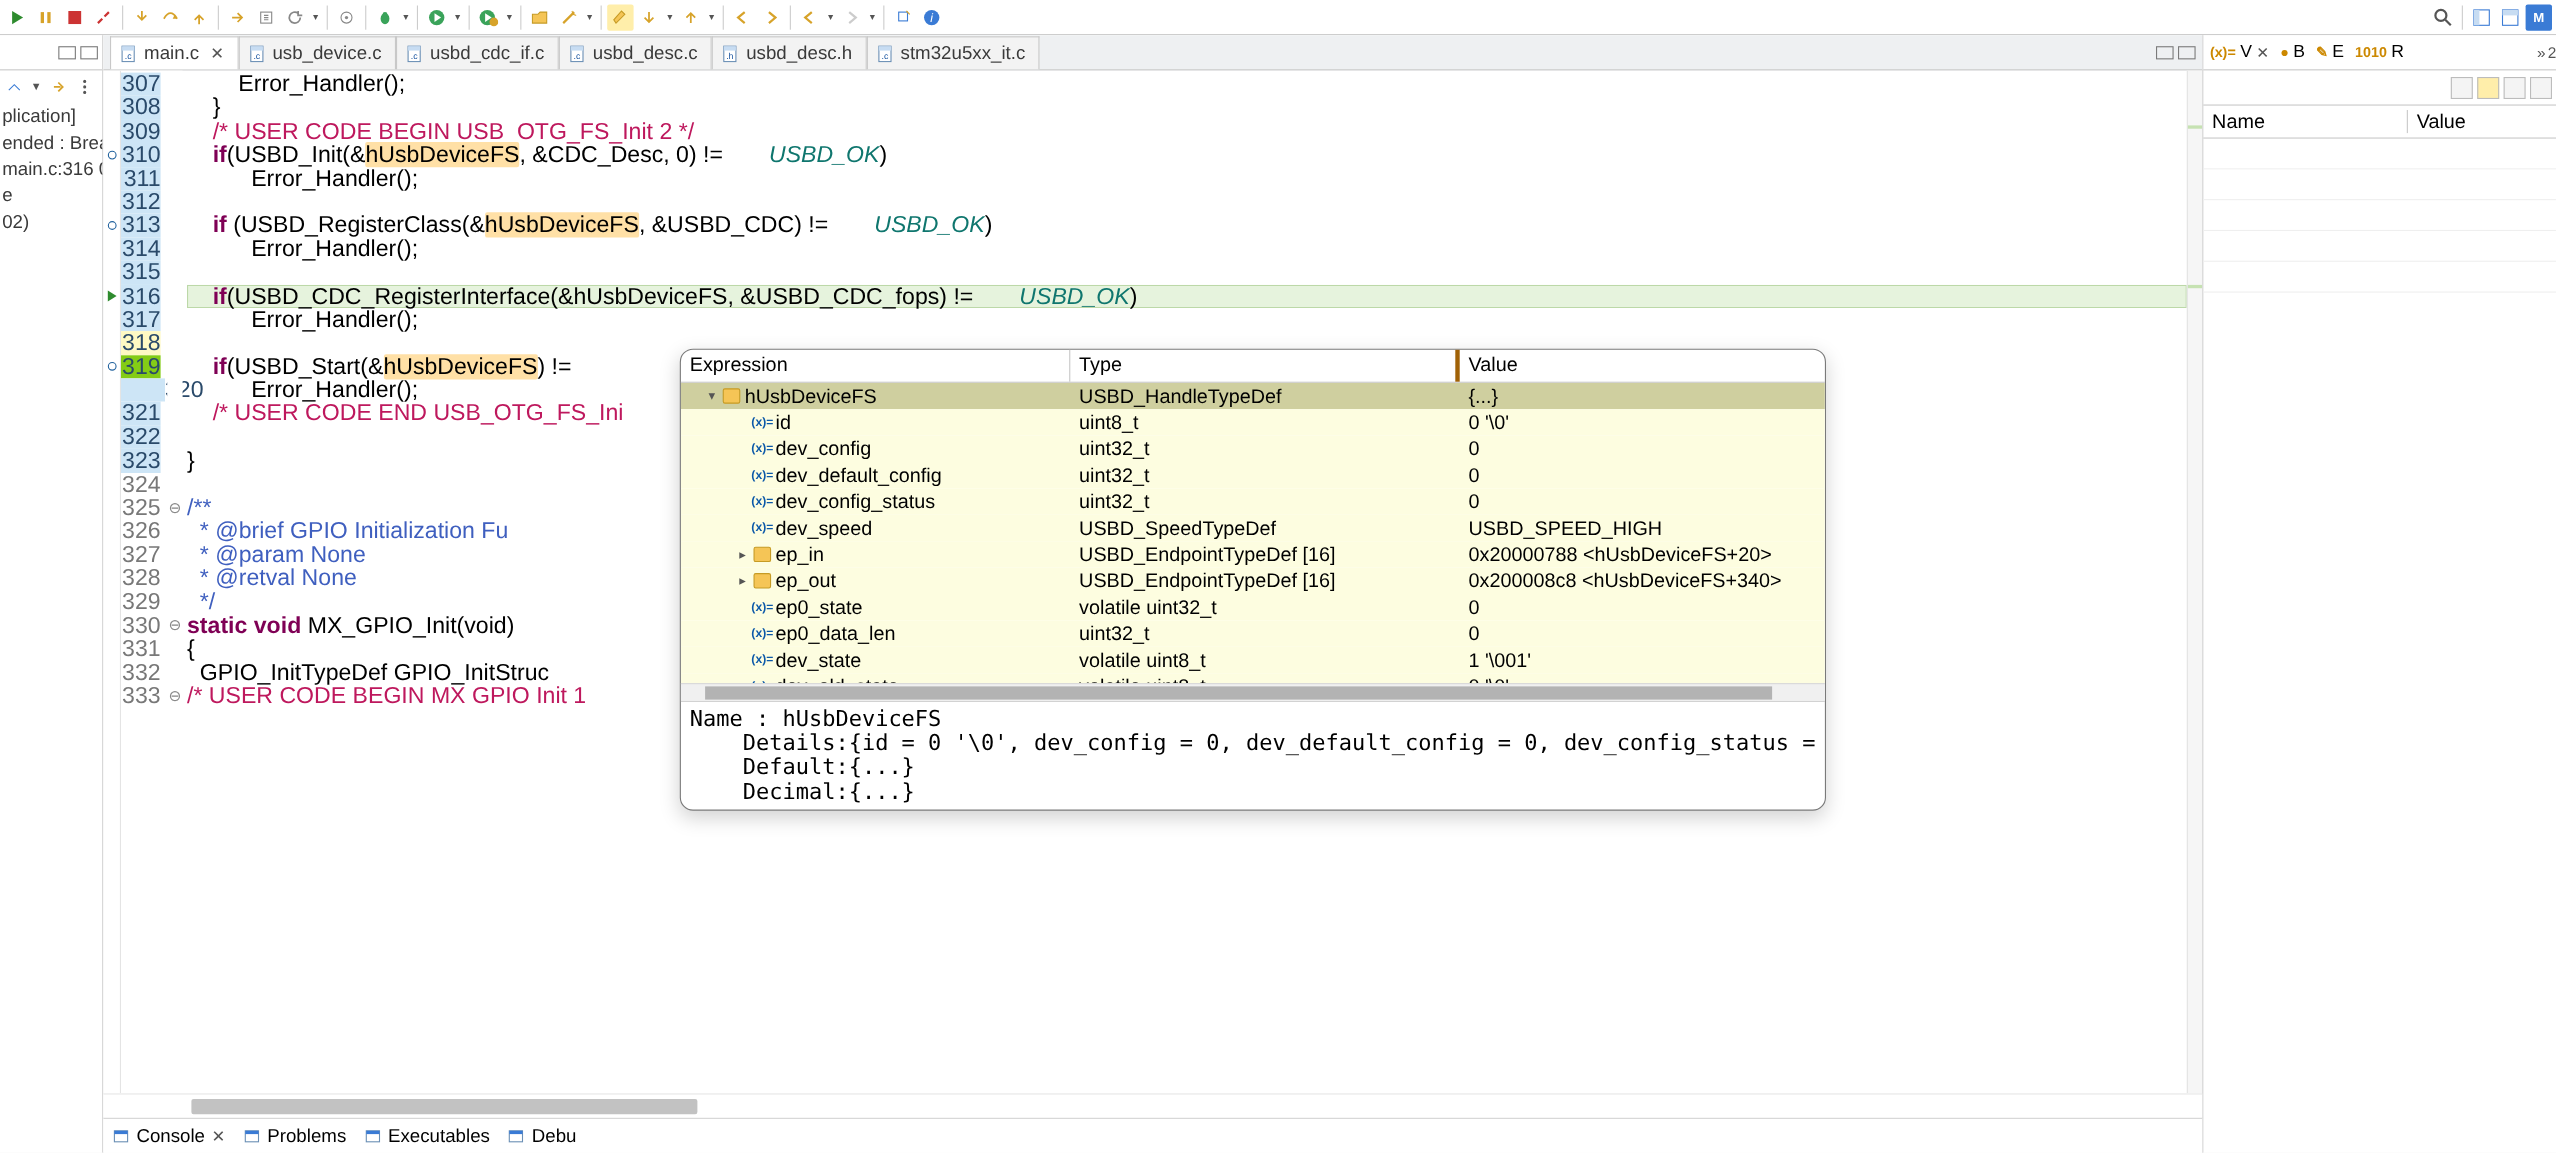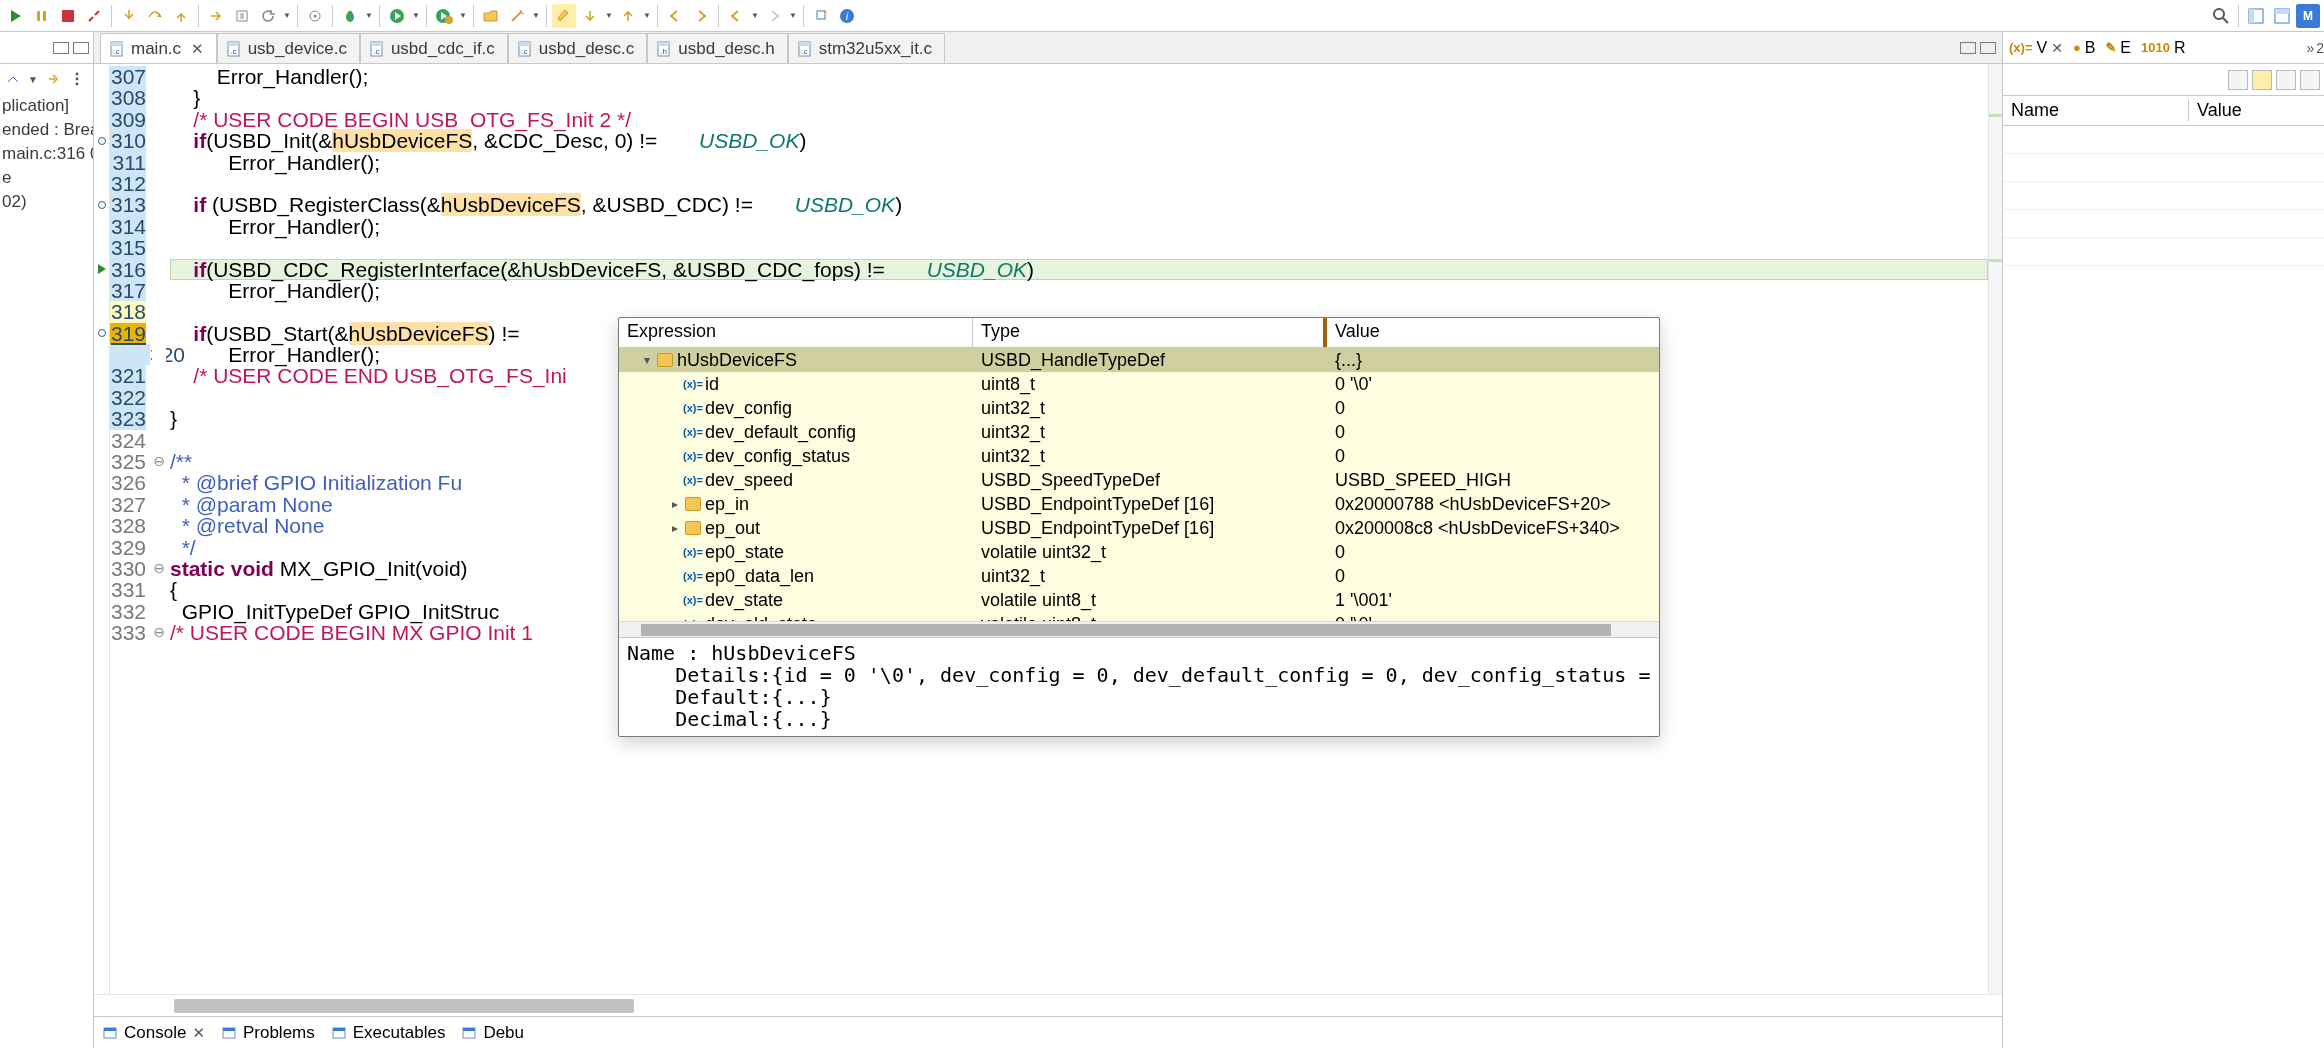--- a/index.html
+++ b/index.html
@@ -72,21 +72,21 @@
 .rtabs .close { font-size:14px; color:#555;}
 .rtool { height:32px; border-bottom:1px solid #c8c8c8; display:flex; justify-content:flex-end; align-items:center; gap:4px; padding-right:4px;}
 .rtool .ric { width:20px; height:20px; border:1px solid #bcbcbc; background:#f4f4f4;}
 .rhdr { display:flex; height:30px; border-bottom:1px solid #c8c8c8; font-size:18px; align-items:center;}
 .rhdr .c1 { width:186px; padding-left:8px; border-right:1px solid #c8c8c8;}
 .rhdr .c2 { flex:1; padding-left:8px;}
 .rrows { flex:1; }
 .rrows .rr { height:28px; border-bottom:1px solid #efefef; }
 
 
-.popup { position:absolute; top:285px; left:524px; width:1042px; height:420px; background:#fff; border:1px solid #7a7a7a; border-radius:2px; box-shadow:0 6px 18px rgba(0,0,0,.18); display:flex; flex-direction:column; }
+.popup { position:absolute; top:285px; left:524px; width:1042px; height:420px; background:#fff; border:1px solid #7a7a7a; border-radius:12px; box-shadow:0 6px 18px rgba(0,0,0,.18); display:flex; flex-direction:column; }
 .popup .phdr { display:flex; height:30px; font-size:18px; border-bottom:1px solid #c8c8c8; }
 .popup .phdr div { padding:3px 8px; }
 .popup .phdr .pc1 { width:354px; border-right:1px solid #c8c8c8; }
 .popup .phdr .pc2 { width:354px; border-right:4px solid #a16207; }
 .popup .phdr .pc3 { flex:1; }
 .popup .pbody { flex:1; overflow:hidden; font-size:18px; }
 .popup .prow { display:flex; height:24px; align-items:center; }
 .popup .prow .pc1 { width:354px; padding-left:6px; display:flex; align-items:center; gap:4px;}
 .popup .prow .pc2 { width:354px; padding-left:8px; }
 .popup .prow .pc3 { flex:1; padding-left:8px; }
@@ -422,21 +422,21 @@
           <div style="background:#cde5f6;color:#2a4a6a;">309</div>
           <div style="background:#cde5f6;color:#2a4a6a;">310</div>
           <div style="background:#cde5f6;color:#2a4a6a;">311</div>
           <div style="background:#cde5f6;color:#2a4a6a;">312</div>
           <div style="background:#cde5f6;color:#2a4a6a;">313</div>
           <div style="background:#cde5f6;color:#2a4a6a;">314</div>
           <div style="background:#cde5f6;color:#2a4a6a;">315</div>
           <div style="background:#cde5f6;color:#2a4a6a;">316</div>
           <div style="background:#cde5f6;color:#2a4a6a;">317</div>
           <div style="background:#fef9c3;color:#2a4a6a;">318</div>
-          <div style="background:#eab308;color:#2a4a6a;text-decoration:underline;">319</div>
+          <div style="background:#84cc16;color:#2a4a6a;">319</div>
           <div style="background:#cde5f6;color:#2a4a6a;padding-left:40px;">320</div>
           <div style="background:#cde5f6;color:#2a4a6a;">321</div>
           <div style="background:#cde5f6;color:#2a4a6a;">322</div>
           <div style="background:#cde5f6;color:#2a4a6a;">323</div>
           <div>324</div>
           <div>325</div>
           <div>326</div>
           <div>327</div>
           <div>328</div>
           <div>329</div>

